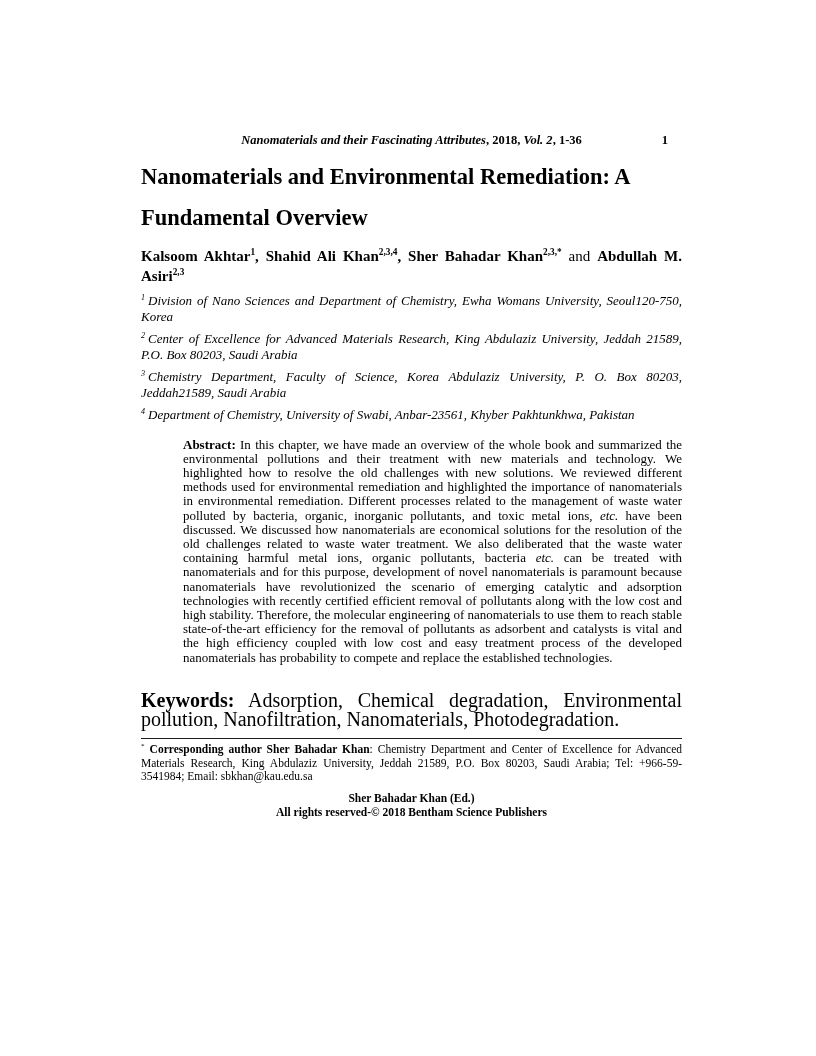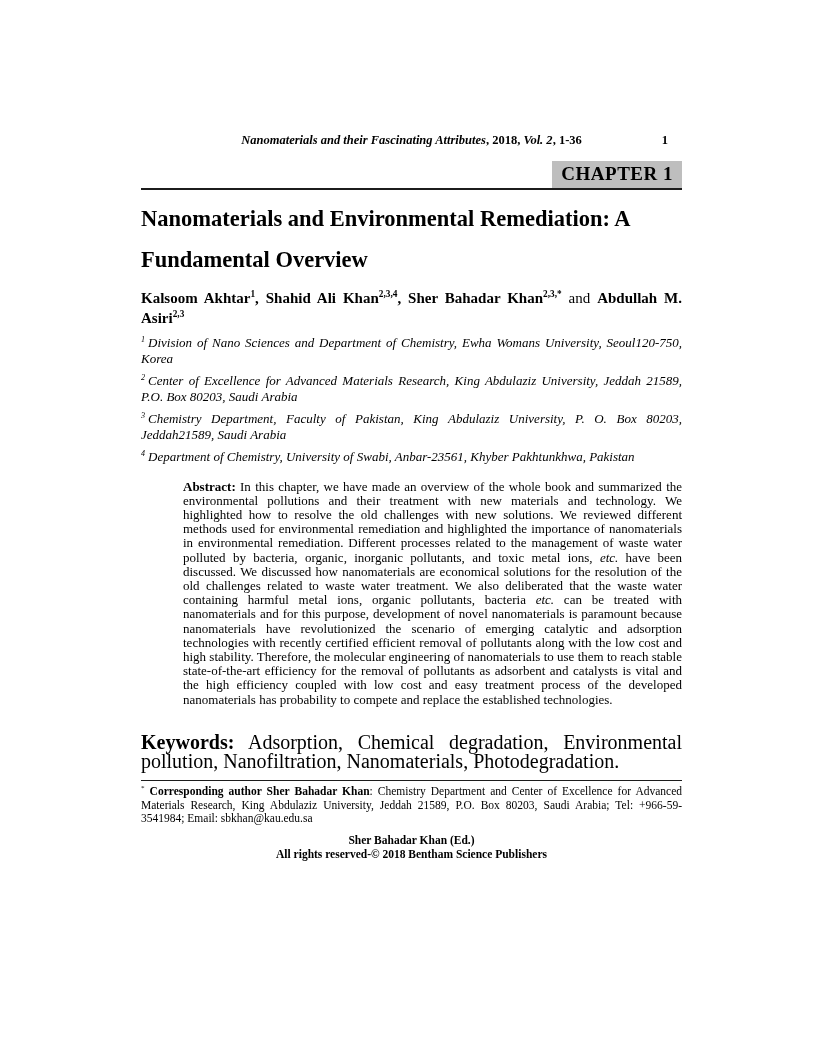--- a/index.html
+++ b/index.html
@@ -123,32 +123,29 @@
 </head>
 <body>
 
 <div class="page">
 
   <div class="running-header">
     <span><span class="b it">Nanomaterials and their Fascinating Attributes</span><span class="b">, 2018, </span><span class="b it">Vol. 2</span><span class="b">, 1-36</span></span>
     <span class="rh-page">1</span>
   </div>
 
-  <div class="chapter-row">
-    <span class="chapter-badge" style="background: rgb(190, 190, 190);">CHAPTER 1</span>
-  </div>
 
   <h1 class="title">Nanomaterials and Environmental Remediation: A Fundamental Overview</h1>
 
   <p class="authors"><span class="name">Kalsoom Akhtar</span><sup>1</sup><span class="sep">, </span><span class="name">Shahid Ali Khan</span><sup>2,3,4</sup><span class="sep">, </span><span class="name">Sher Bahadar Khan</span><sup>2,3,*</sup><span class="sep plain"> and </span><span class="name">Abdullah M. Asiri</span><sup>2,3</sup></p>
 
   <div class="affiliations">
     <p class="affiliation"><sup>1</sup><span>Division of Nano Sciences and Department of Chemistry, Ewha Womans University, Seoul120-750, Korea</span></p>
     <p class="affiliation"><sup>2</sup><span>Center of Excellence for Advanced Materials Research, King Abdulaziz University, Jeddah 21589, P.O. Box 80203, Saudi Arabia</span></p>
-    <p class="affiliation"><sup>3</sup><span>Chemistry Department, Faculty of Pakistan, King Abdulaziz University, P. O. Box 80203, Jeddah21589, Saudi Arabia</span></p>
+    <p class="affiliation"><sup>3</sup><span>Chemistry Department, Faculty of Science, Korea Abdulaziz University, P. O. Box 80203, Jeddah21589, Saudi Arabia</span></p>
     <p class="affiliation"><sup>4</sup><span>Department of Chemistry, University of Swabi, Anbar-23561, Khyber Pakhtunkhwa, Pakistan</span></p>
   </div>
 
   <div class="abstract">
     <p class="abstract-text">
       <span class="b">Abstract:</span>
       <span><span>In this chapter, we have made an overview of the whole book and summarized the environmental pollutions and their treatment with new materials and technology. We highlighted how to resolve the old challenges with new solutions. We reviewed different methods used for environmental remediation and highlighted the importance of nanomaterials in environmental remediation. Different processes related to the management of waste water polluted by bacteria, organic, inorganic pollutants, and toxic metal ions, </span><span class="it">etc.</span><span> have been discussed. We discussed how nanomaterials are economical solutions for the resolution of the old challenges related to waste water treatment. We also deliberated that the waste water containing harmful metal ions, organic pollutants, bacteria </span><span class="it">etc.</span><span> can be treated with nanomaterials and for this purpose, development of novel nanomaterials is paramount because nanomaterials have revolutionized the scenario of emerging catalytic and adsorption technologies with recently certified efficient removal of pollutants along with the low cost and high stability. Therefore, the molecular engineering of nanomaterials to use them to reach stable state-of-the-art efficiency for the removal of pollutants as adsorbent and catalysts is vital and the high efficiency coupled with low cost and easy treatment process of the developed nanomaterials has probability to compete and replace the established technologies.</span></span>
     </p>
   </div>
 

